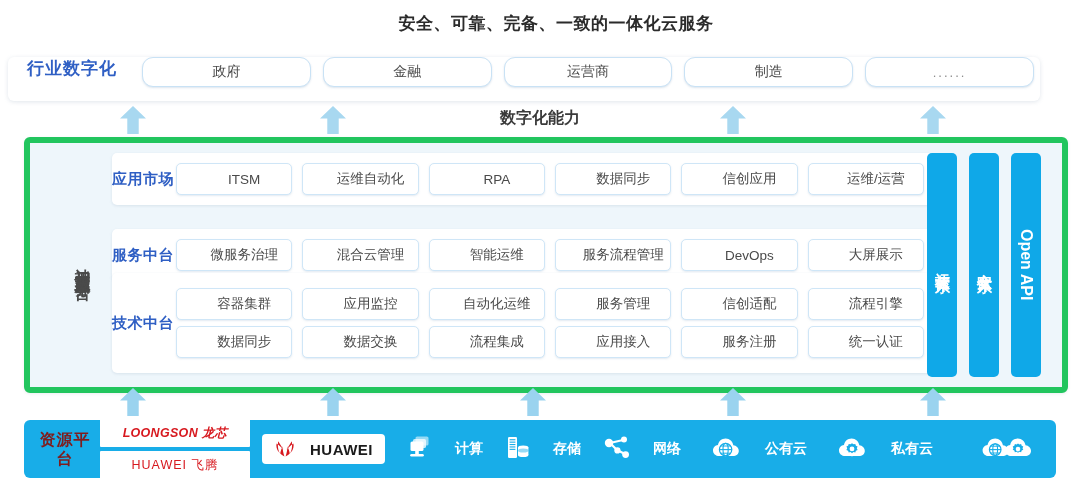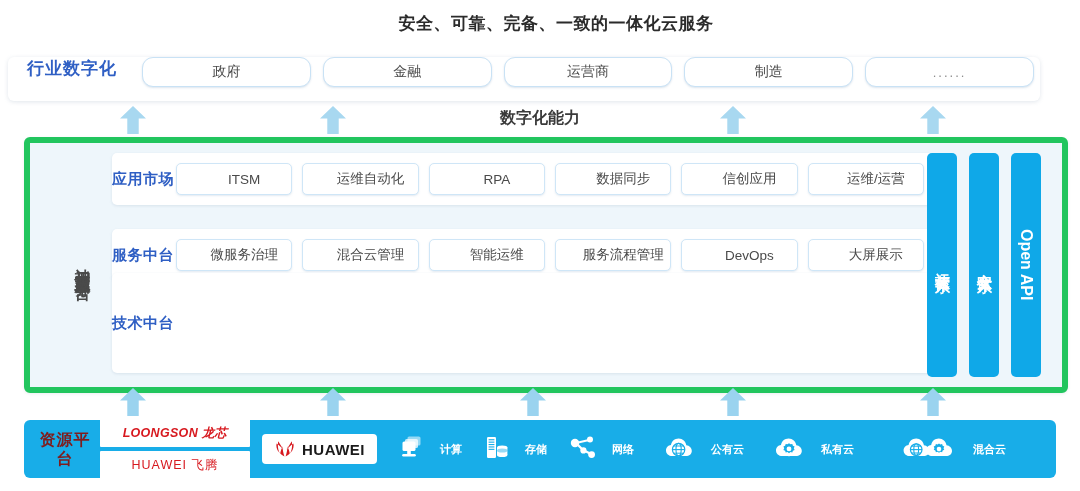--- a/index.html
+++ b/index.html
@@ -110,26 +110,26 @@
   .chip-stack{flex:0 0 auto;display:flex;flex-direction:column;gap:4px;margin-left:4px;}
   .chip{
     background:#fff;border-radius:1px;height:20px;min-width:134px;
     display:flex;align-items:center;justify-content:center;padding:4px 8px;
     font-size:12.5px;font-weight:bold;color:#d7191f;white-space:nowrap;
   }
   .chip.loongson{font-style:italic;letter-spacing:.3px;}
   .chip.phytium{font-weight:normal;letter-spacing:1px;}
   .vendor-chip{
     flex:0 0 auto;background:#fff;border-radius:4px;height:30px;
-    display:flex;align-items:center;gap:6px;padding:0 12px;margin-left:12px;
+    display:flex;align-items:center;gap:14px;padding:0 12px;margin-left:12px;
     font-size:15px;font-weight:bold;color:#1b1b1b;letter-spacing:.5px;
   }
   .res-item{
-    flex:0 0 auto;display:flex;align-items:center;gap:15px;margin-left:22px;
-    color:#fff;font-size:11px;font-weight:bold;white-space:nowrap;
+    flex:0 0 auto;display:flex;align-items:center;gap:22px;margin-left:22px;
+    color:#fff;font-size:14px;font-weight:bold;white-space:nowrap;
   }
   .res-item.spread{margin-left:30px;align-items:center;}
   .ico{flex:0 0 auto;display:block;}
 
   
   .huawei-mark{width:22px;height:18px;position:relative;flex:0 0 auto;}
 </style>
 </head>
 <body>
 
@@ -178,20 +178,38 @@
         <div class="cell">智能运维</div>
         <div class="cell">服务流程管理</div>
         <div class="cell">DevOps</div>
         <div class="cell">大屏展示</div>
       </div>
     </div>
   </div>
 
   <div class="layer" id="layer-tech">
     <div class="layer-label">技术中台</div>
+    <div class="cells">
+      <div class="cell-row">
+        <div class="cell">容器集群</div>
+        <div class="cell">应用监控</div>
+        <div class="cell">自动化运维</div>
+        <div class="cell">服务管理</div>
+        <div class="cell">信创适配</div>
+        <div class="cell">流程引擎</div>
+      </div>
+      <div class="cell-row">
+        <div class="cell">数据同步</div>
+        <div class="cell">数据交换</div>
+        <div class="cell">流程集成</div>
+        <div class="cell">应用接入</div>
+        <div class="cell">服务注册</div>
+        <div class="cell">统一认证</div>
+      </div>
+    </div>
   </div>
 
   <div class="pillar" id="pillar-ops">运营体系</div>
   <div class="pillar" id="pillar-sec">安全体系</div>
   <div class="pillar latin" id="pillar-api">Open API</div>
 </div>
 
 <div class="arrow-up dk" style="left:120px;top:388px;"></div>
 <div class="arrow-up dk" style="left:320px;top:388px;"></div>
 <div class="arrow-up dk" style="left:520px;top:388px;"></div>

